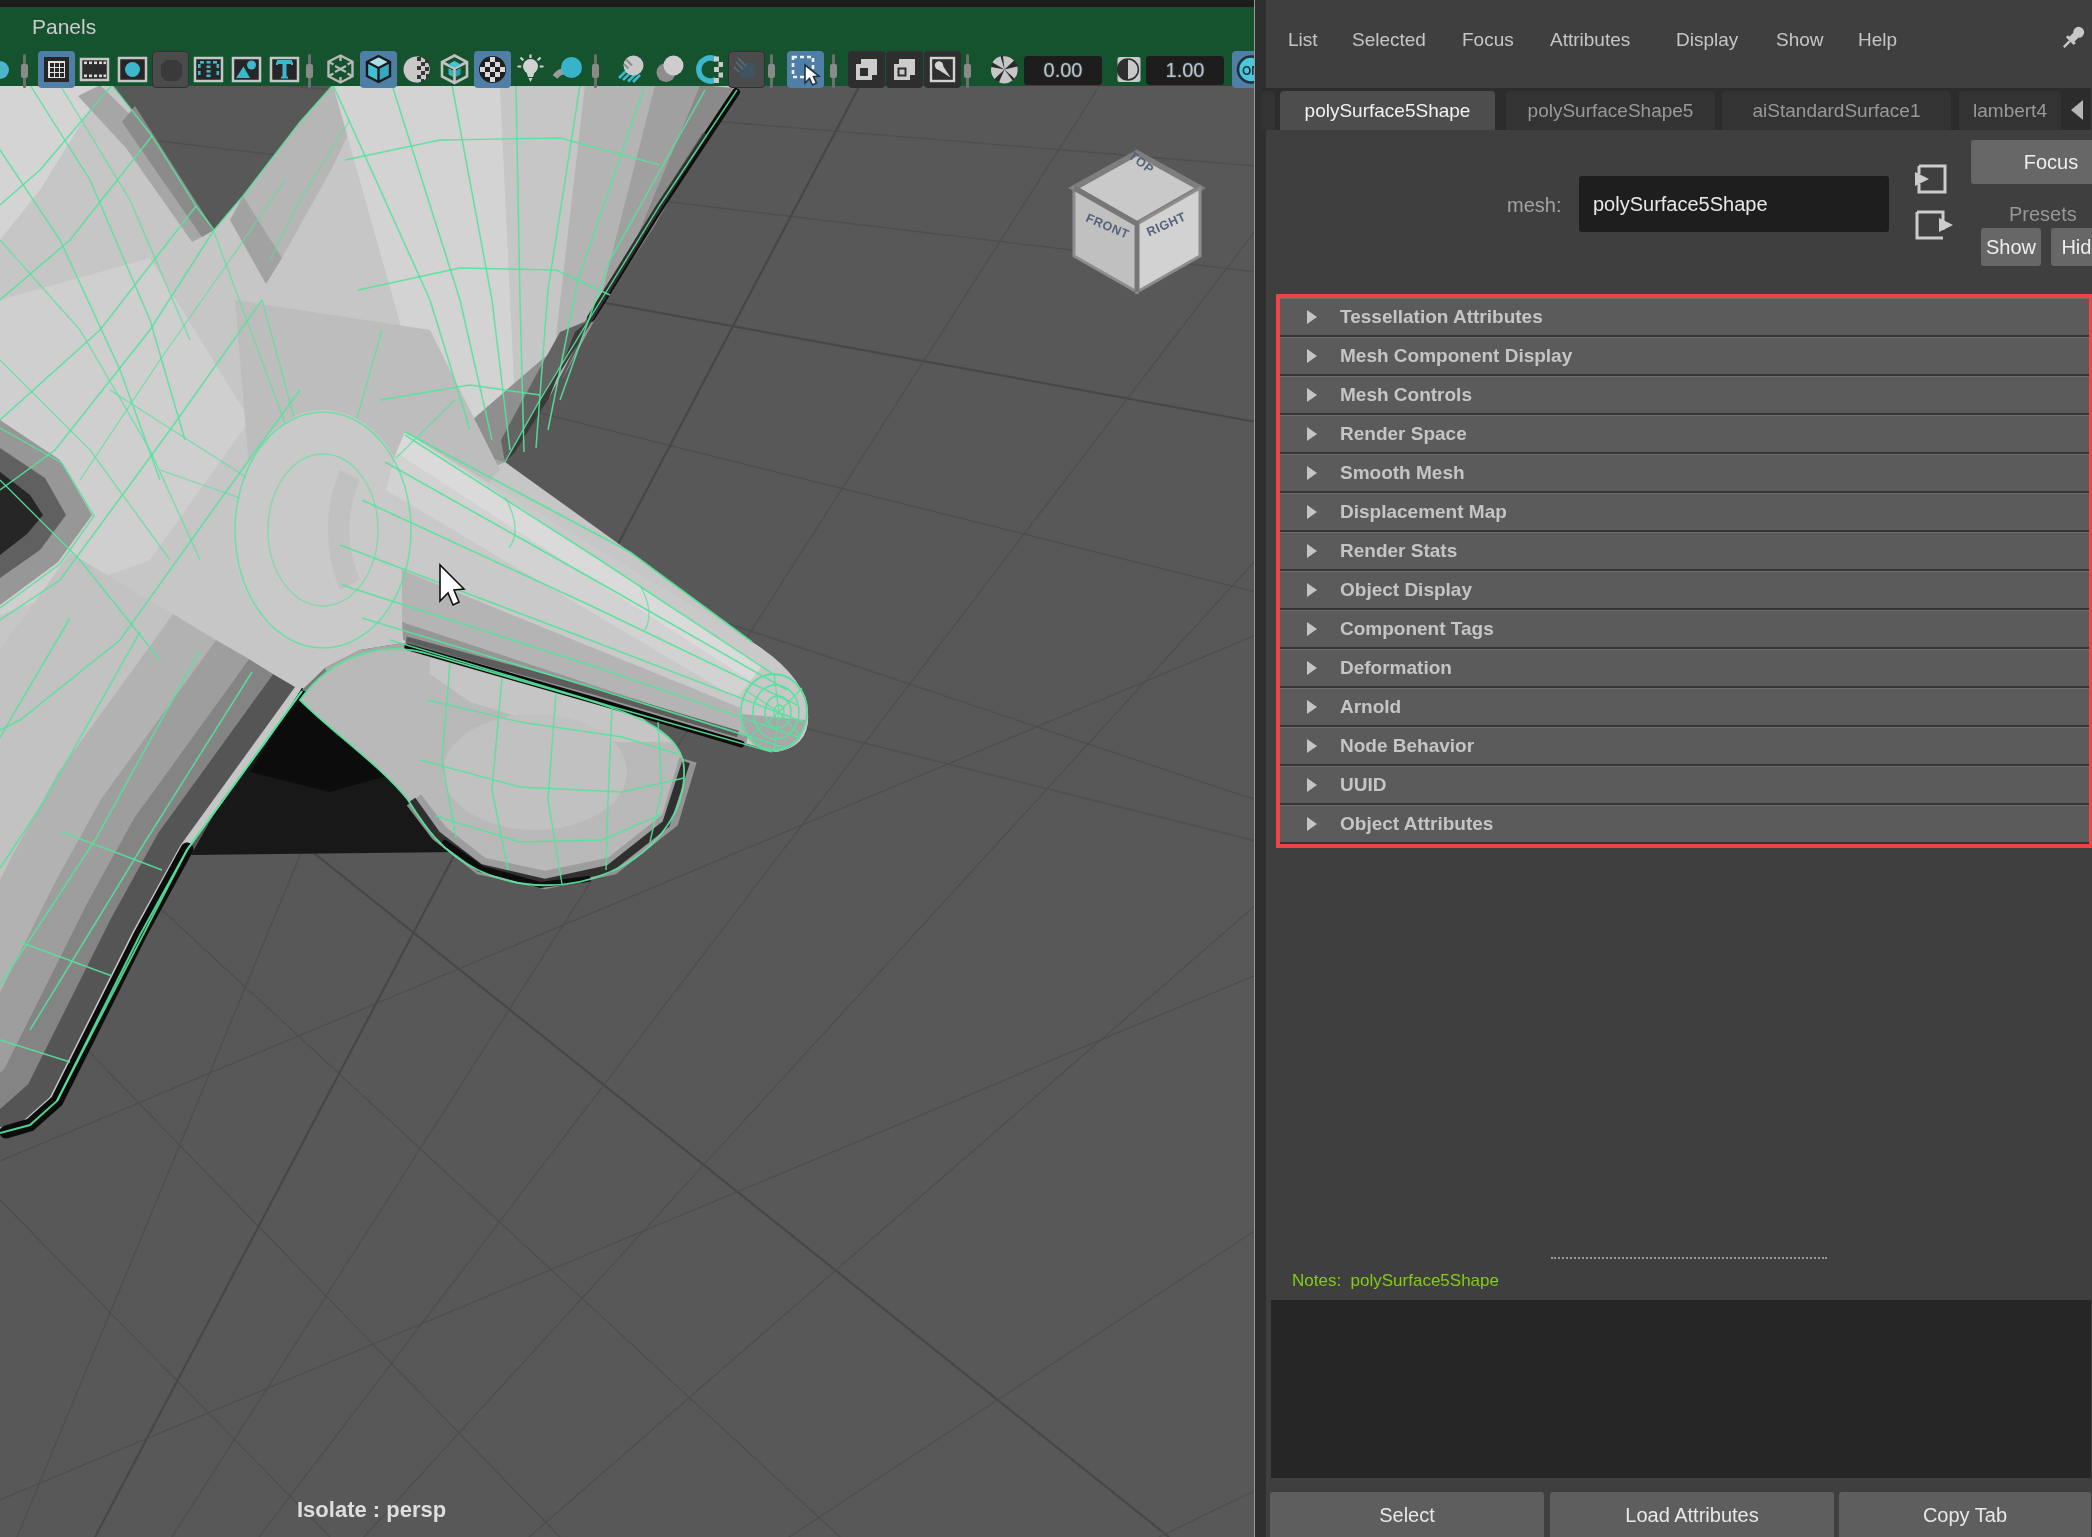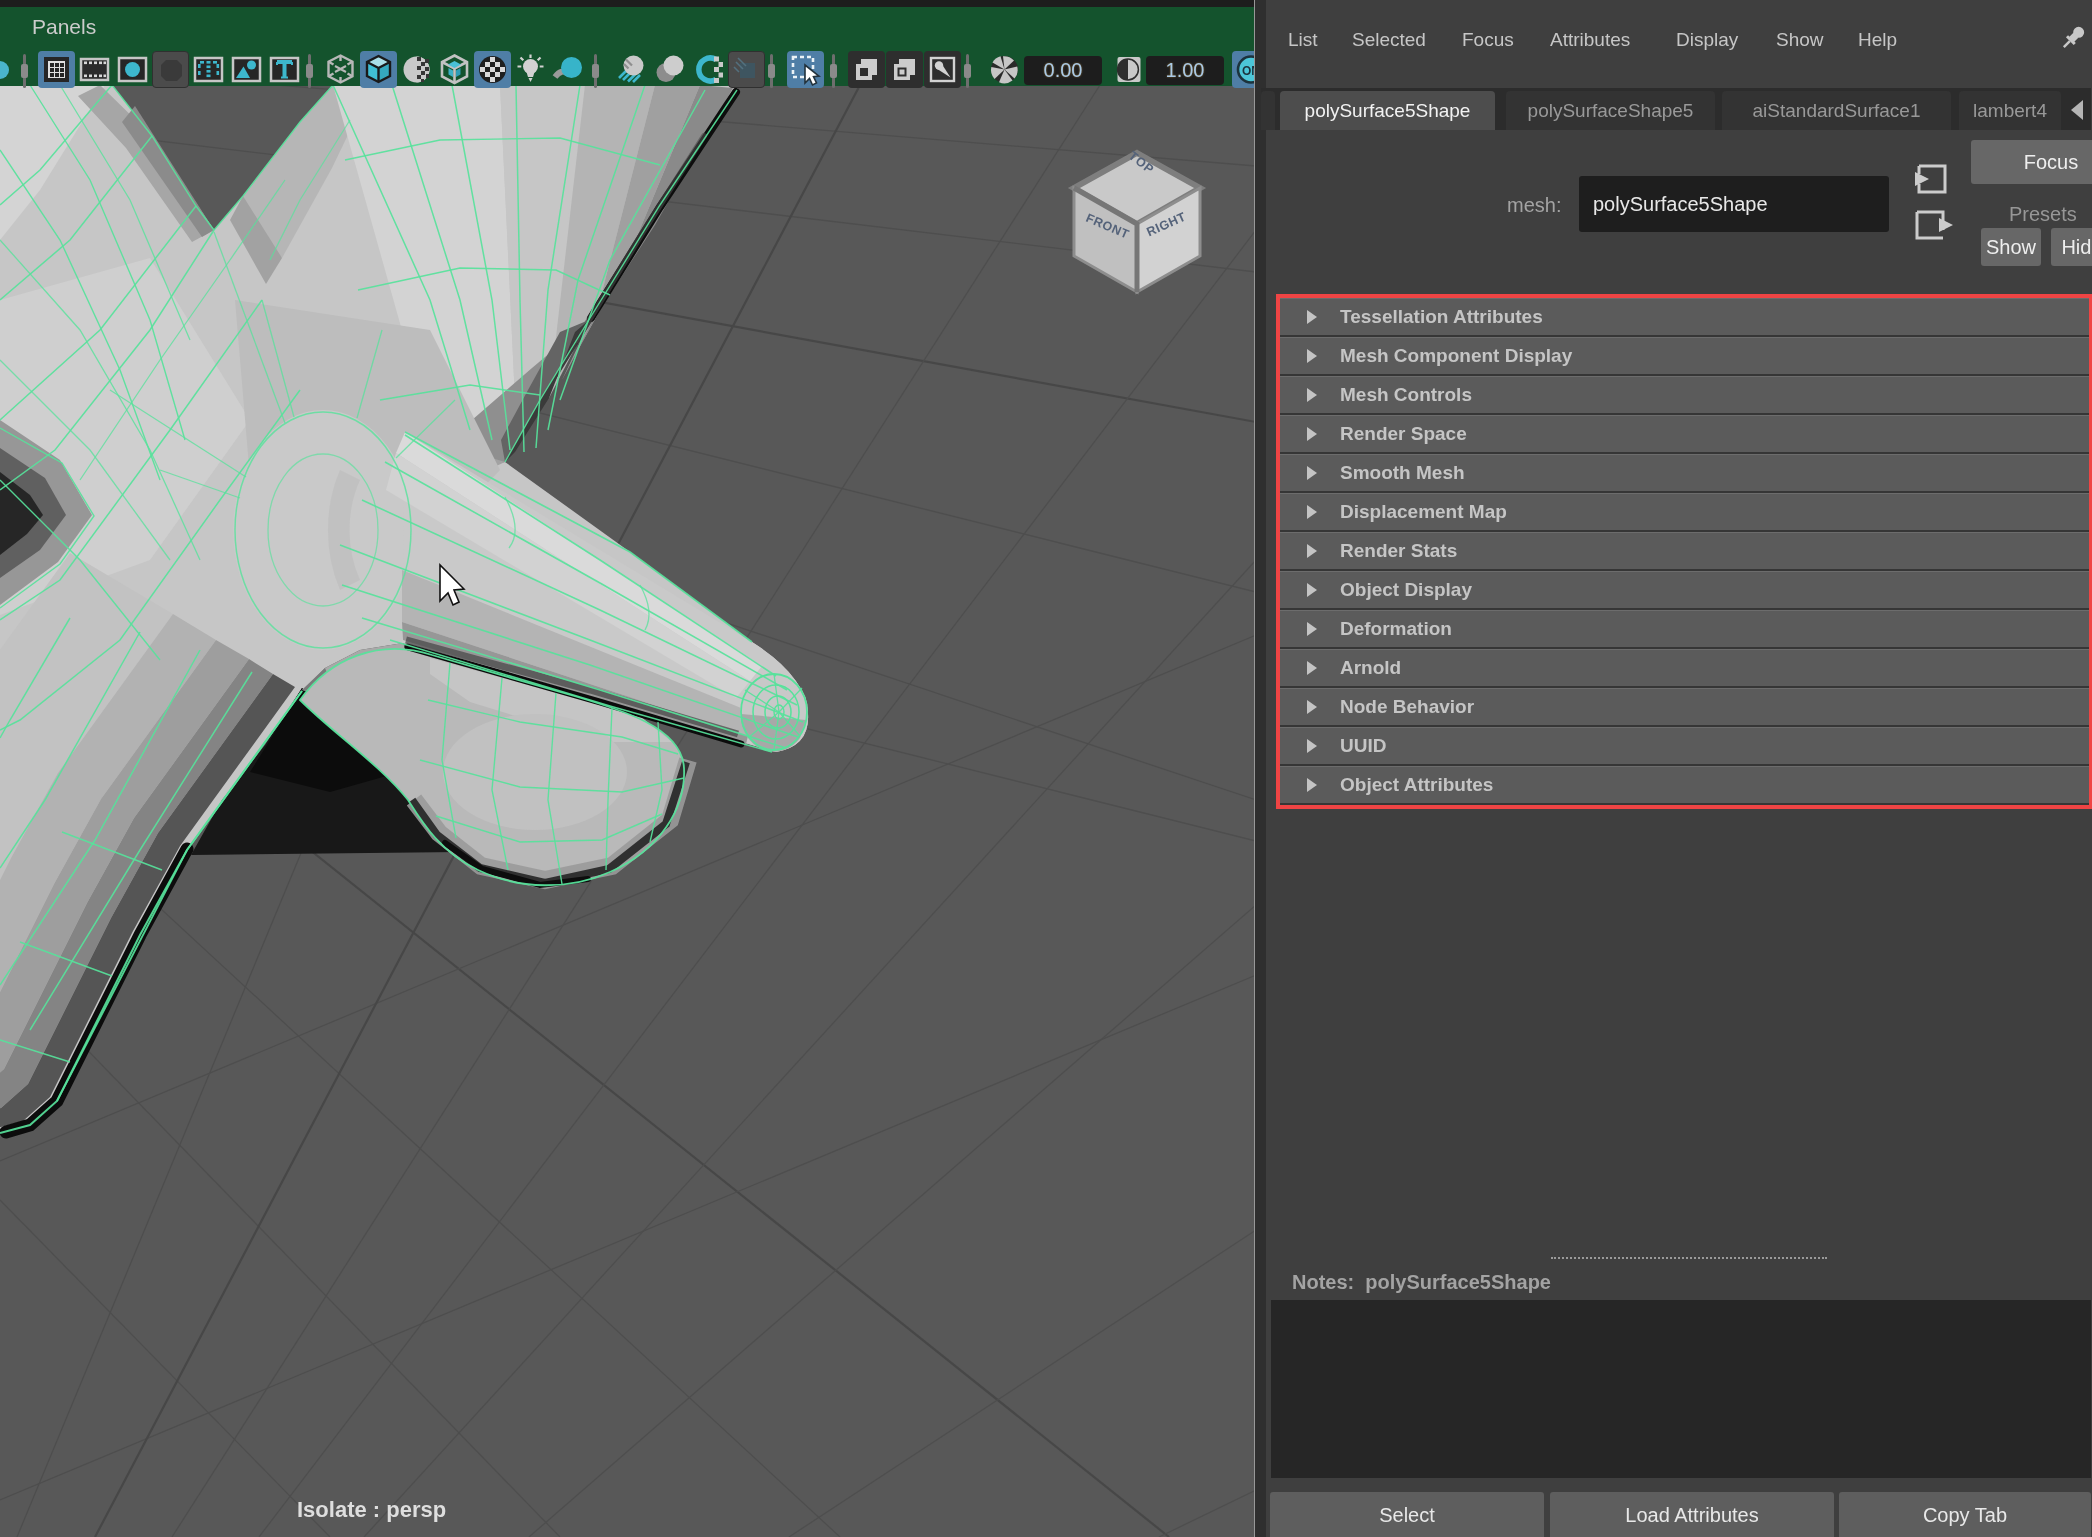--- a/index.html
+++ b/index.html
@@ -464,39 +464,43 @@
     <div class="bar">
           <span class="tri"></span>
           <span class="t">Render Stats</span>
         </div>
     <div class="bar">
           <span class="tri"></span>
           <span class="t">Object Display</span>
         </div>
     <div class="bar">
           <span class="tri"></span>
+          <span class="t">Component Tags</span>
+        </div>
+    <div class="bar">
+          <span class="tri"></span>
           <span class="t">Deformation</span>
         </div>
     <div class="bar">
           <span class="tri"></span>
           <span class="t">Arnold</span>
         </div>
     <div class="bar">
           <span class="tri"></span>
           <span class="t">Node Behavior</span>
         </div>
     <div class="bar">
           <span class="tri"></span>
           <span class="t">UUID</span>
         </div>
     <div class="bar">
           <span class="tri"></span>
           <span class="t">Object Attributes</span>
         </div>
   </div>
   <div class="abs" style="left:290px;top:1257px;width:276px;border-top:2px dotted #9a9a9a"></div>
-  <span class="abs" style="left:31px;top:1271px;font-size:20px;font-weight:bold;color:#a3a3a3">Notes:&nbsp; polySurface5Shape</span>
+  <span class="abs" style="left:31px;top:1271px;font-size:17px;font-weight:normal;color:#84cc16">Notes:&nbsp; polySurface5Shape</span>
   <div class="abs" style="left:10px;top:1300px;width:820px;height:178px;background:#262626"></div>
   <div class="bbtn" style="left:9px;width:274px">Select</div>
   <div class="bbtn" style="left:289px;width:284px">Load Attributes</div>
   <div class="bbtn" style="left:578px;width:252px">Copy Tab</div>
 </div>
   </div>
 
 </body></html>

